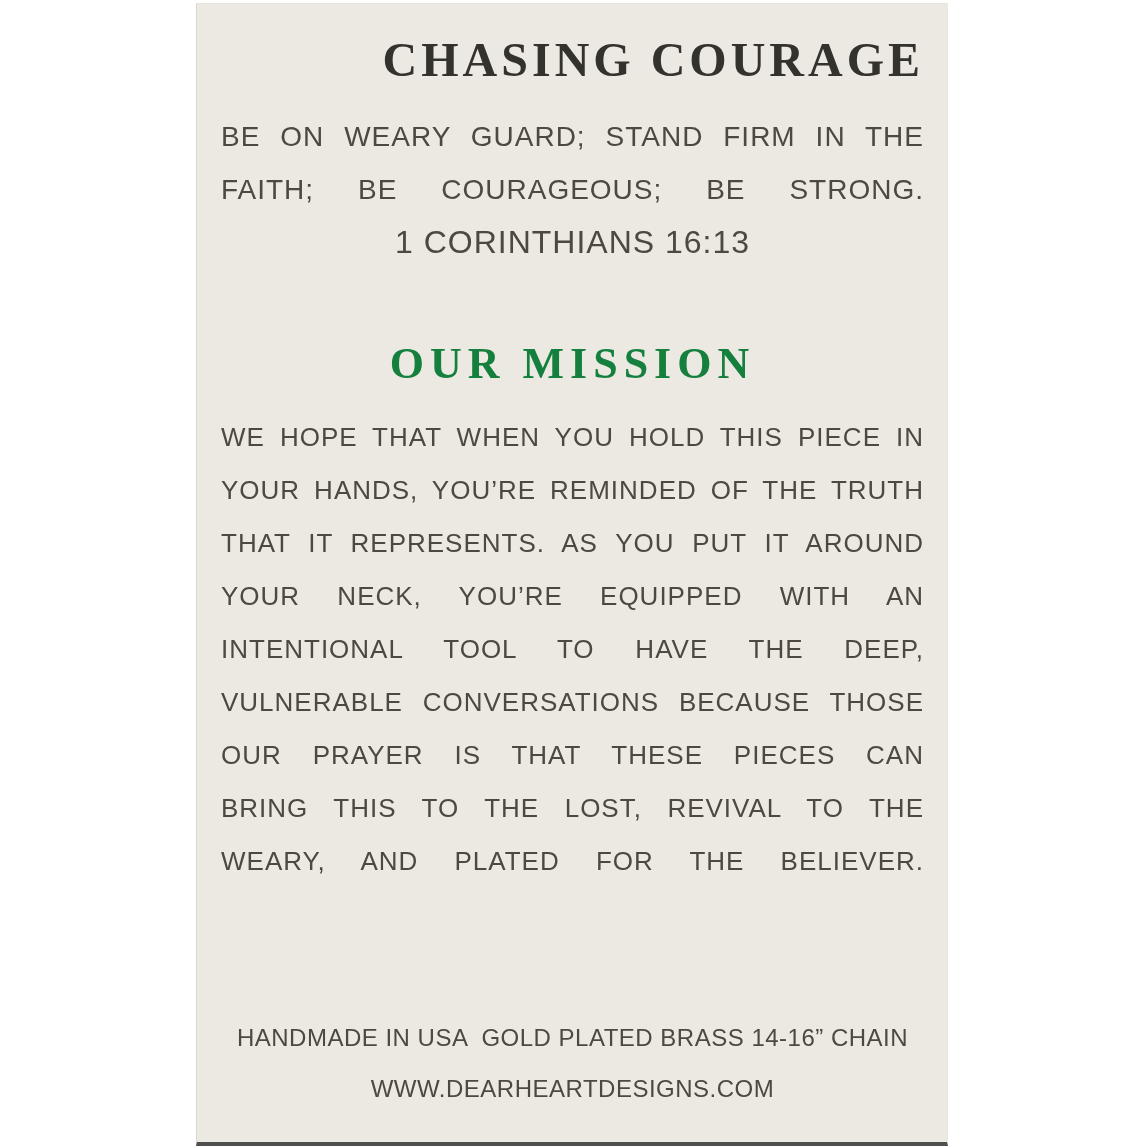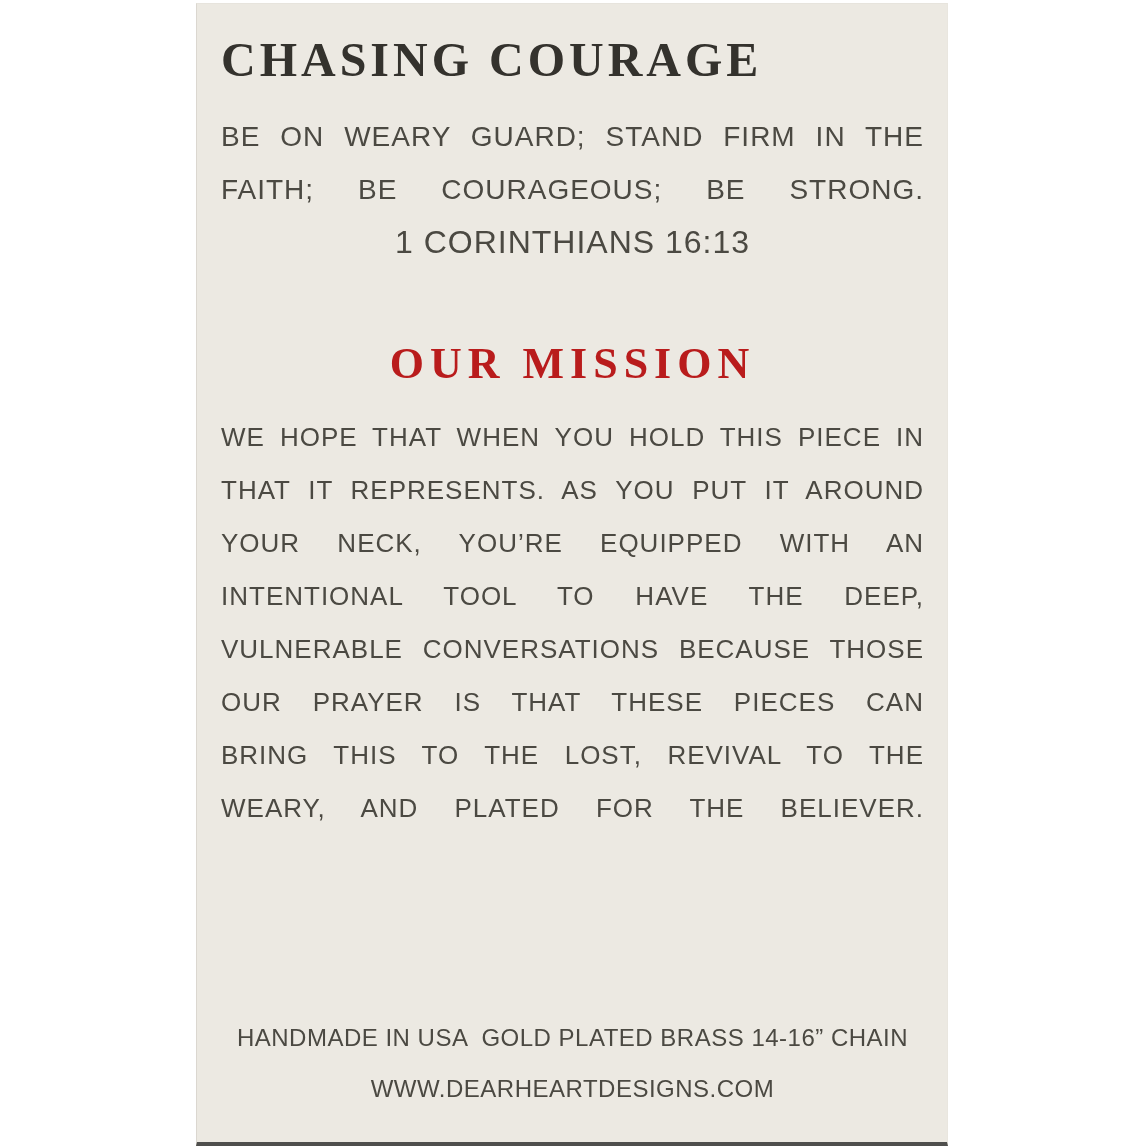--- a/index.html
+++ b/index.html
@@ -31,21 +31,21 @@
     border-bottom: 4px solid #4F4F4D;
     padding: 28px 23px 0 24px;
   }
   .card-title {
     margin: 0;
     font-family: "Liberation Serif", serif;
     font-size: 48px;
     font-weight: 600;
     line-height: 56px;
     letter-spacing: 4px;
-    text-align: left;
+    text-align: right;
     color: #34322D;
     white-space: nowrap;
   }
   .verse {
     margin-top: 22px;
     color: #4B4942;
   }
   .jline {
     font-size: 28px;
     line-height: 53px;
@@ -68,21 +68,21 @@
     white-space: nowrap;
   }
   .section-title {
     margin: 70px 0 17px 0;
     font-family: "Liberation Serif", serif;
     font-size: 44px;
     font-weight: 600;
     line-height: 50px;
     letter-spacing: 6px;
     text-align: center;
-    color: #b91c1c;
+    color: #15803d;
     white-space: nowrap;
   }
   .mission {
     margin-top: 22px;
   }
   .card-footer {
     position: absolute;
     left: 24px;
     right: 23px;
     bottom: 28px;
@@ -107,20 +107,21 @@
     <div class="verse">
       <div class="jline">BE ON WEARY GUARD; STAND FIRM IN THE</div>
       <div class="jline">FAITH; BE COURAGEOUS; BE STRONG.</div>
       <div class="cline">1 CORINTHIANS 16:13</div>
     </div>
 
     <h2 class="section-title">OUR MISSION</h2>
 
     <div class="mission">
       <div class="jline">WE HOPE THAT WHEN YOU HOLD THIS PIECE IN</div>
+      <div class="jline">YOUR HANDS, YOU’RE REMINDED OF THE TRUTH</div>
       <div class="jline">THAT IT REPRESENTS. AS YOU PUT IT AROUND</div>
       <div class="jline">YOUR NECK, YOU’RE EQUIPPED WITH AN</div>
       <div class="jline">INTENTIONAL TOOL TO HAVE THE DEEP,</div>
       <div class="jline">VULNERABLE CONVERSATIONS BECAUSE THOSE</div>
       <div class="jline">OUR PRAYER IS THAT THESE PIECES CAN</div>
       <div class="jline">BRING THIS TO THE LOST, REVIVAL TO THE</div>
       <div class="jline">WEARY, AND PLATED FOR THE BELIEVER.</div>
     </div>
 
     <div class="card-footer">

